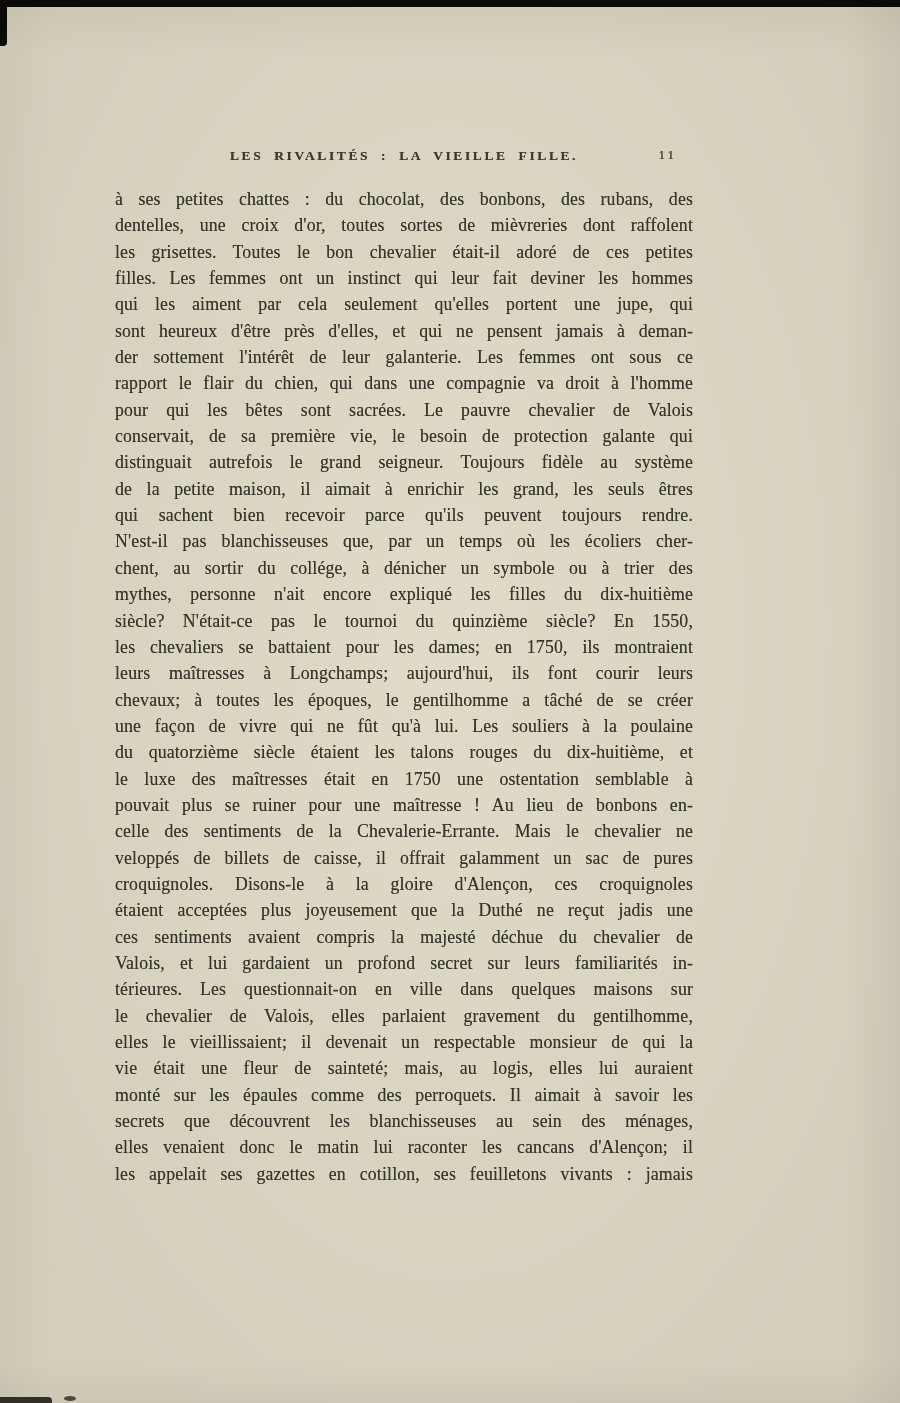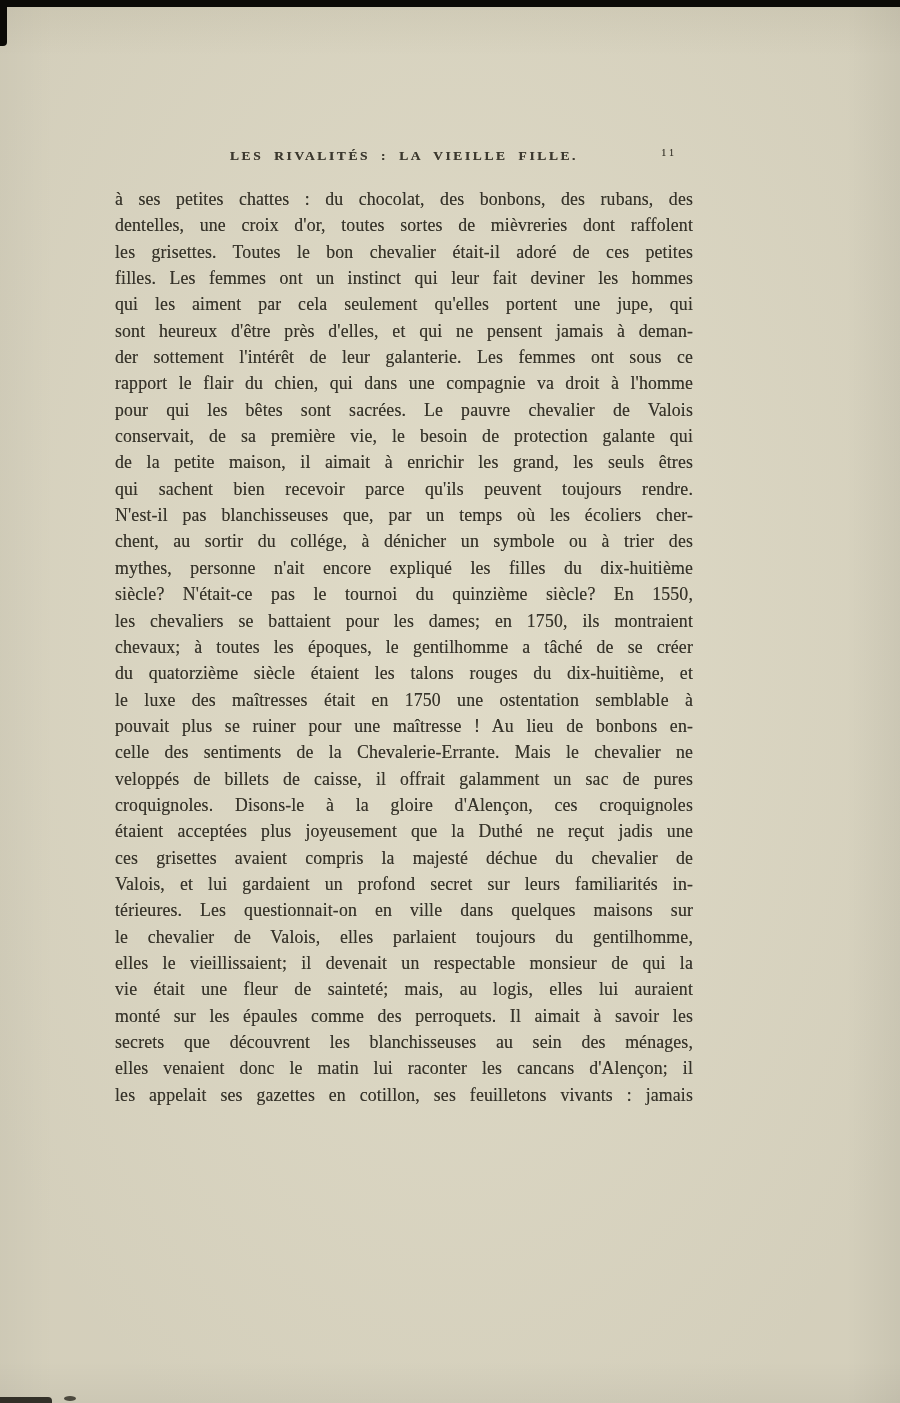--- a/index.html
+++ b/index.html
@@ -57,21 +57,21 @@
     text-align: center;
     font-size: 13.5px;
     font-weight: bold;
     letter-spacing: 2.6px;
     word-spacing: 5px;
     color: #3b382e;
   }
   .page-number {
     position: absolute;
     top: -1px; right: 16px;
-    font-size: 10px;
+    font-size: 13px;
     letter-spacing: 3px;
     color: #3b382e;
   }
   
   .body-text {
     position: absolute;
     top: 186px; left: 115px;
     width: 578px;
     color: #36332a;
     font-size: 17.8px;
@@ -109,39 +109,42 @@
       <div class="line">à ses petites chattes : du chocolat, des bonbons, des rubans, des</div>
       <div class="line">dentelles, une croix d'or, toutes sortes de mièvreries dont raffolent</div>
       <div class="line">les grisettes. Toutes le bon chevalier était-il adoré de ces petites</div>
       <div class="line">filles. Les femmes ont un instinct qui leur fait deviner les hommes</div>
       <div class="line">qui les aiment par cela seulement qu'elles portent une jupe, qui</div>
       <div class="line">sont heureux d'être près d'elles, et qui ne pensent jamais à deman-</div>
       <div class="line">der sottement l'intérêt de leur galanterie. Les femmes ont sous ce</div>
       <div class="line">rapport le flair du chien, qui dans une compagnie va droit à l'homme</div>
       <div class="line">pour qui les bêtes sont sacrées. Le pauvre chevalier de Valois</div>
       <div class="line">conservait, de sa première vie, le besoin de protection galante qui</div>
+      <div class="line">distinguait autrefois le grand seigneur. Toujours fidèle au système</div>
       <div class="line">de la petite maison, il aimait à enrichir les grand, les seuls êtres</div>
       <div class="line">qui sachent bien recevoir parce qu'ils peuvent toujours rendre.</div>
       <div class="line">N'est-il pas blanchisseuses que, par un temps où les écoliers cher-</div>
       <div class="line">chent, au sortir du collége, à dénicher un symbole ou à trier des</div>
       <div class="line">mythes, personne n'ait encore expliqué les filles du dix-huitième</div>
       <div class="line">siècle? N'était-ce pas le tournoi du quinzième siècle? En 1550,</div>
       <div class="line">les chevaliers se battaient pour les dames; en 1750, ils montraient</div>
+      <div class="line">leurs maîtresses à Longchamps; aujourd'hui, ils font courir leurs</div>
       <div class="line">chevaux; à toutes les époques, le gentilhomme a tâché de se créer</div>
+      <div class="line">une façon de vivre qui ne fût qu'à lui. Les souliers à la poulaine</div>
       <div class="line">du quatorzième siècle étaient les talons rouges du dix-huitième, et</div>
       <div class="line">le luxe des maîtresses était en 1750 une ostentation semblable à</div>
       <div class="line">pouvait plus se ruiner pour une maîtresse ! Au lieu de bonbons en-</div>
       <div class="line">celle des sentiments de la Chevalerie-Errante. Mais le chevalier ne</div>
       <div class="line">veloppés de billets de caisse, il offrait galamment un sac de pures</div>
       <div class="line">croquignoles. Disons-le à la gloire d'Alençon, ces croquignoles</div>
       <div class="line">étaient acceptées plus joyeusement que la Duthé ne reçut jadis une</div>
-      <div class="line">ces grisettes avaient compris la majesté déchue du chevalier de</div>
+      <div class="line">ces sentiments avaient compris la majesté déchue du chevalier de</div>
       <div class="line">Valois, et lui gardaient un profond secret sur leurs familiarités in-</div>
       <div class="line">térieures. Les questionnait-on en ville dans quelques maisons sur</div>
-      <div class="line">le chevalier de Valois, elles parlaient toujours du gentilhomme,</div>
+      <div class="line">le chevalier de Valois, elles parlaient gravement du gentilhomme,</div>
       <div class="line">elles le vieillissaient; il devenait un respectable monsieur de qui la</div>
       <div class="line">vie était une fleur de sainteté; mais, au logis, elles lui auraient</div>
       <div class="line">monté sur les épaules comme des perroquets. Il aimait à savoir les</div>
       <div class="line">secrets que découvrent les blanchisseuses au sein des ménages,</div>
       <div class="line">elles venaient donc le matin lui raconter les cancans d'Alençon; il</div>
       <div class="line">les appelait ses gazettes en cotillon, ses feuilletons vivants : jamais</div>
     </div>
 
 </div>
 

